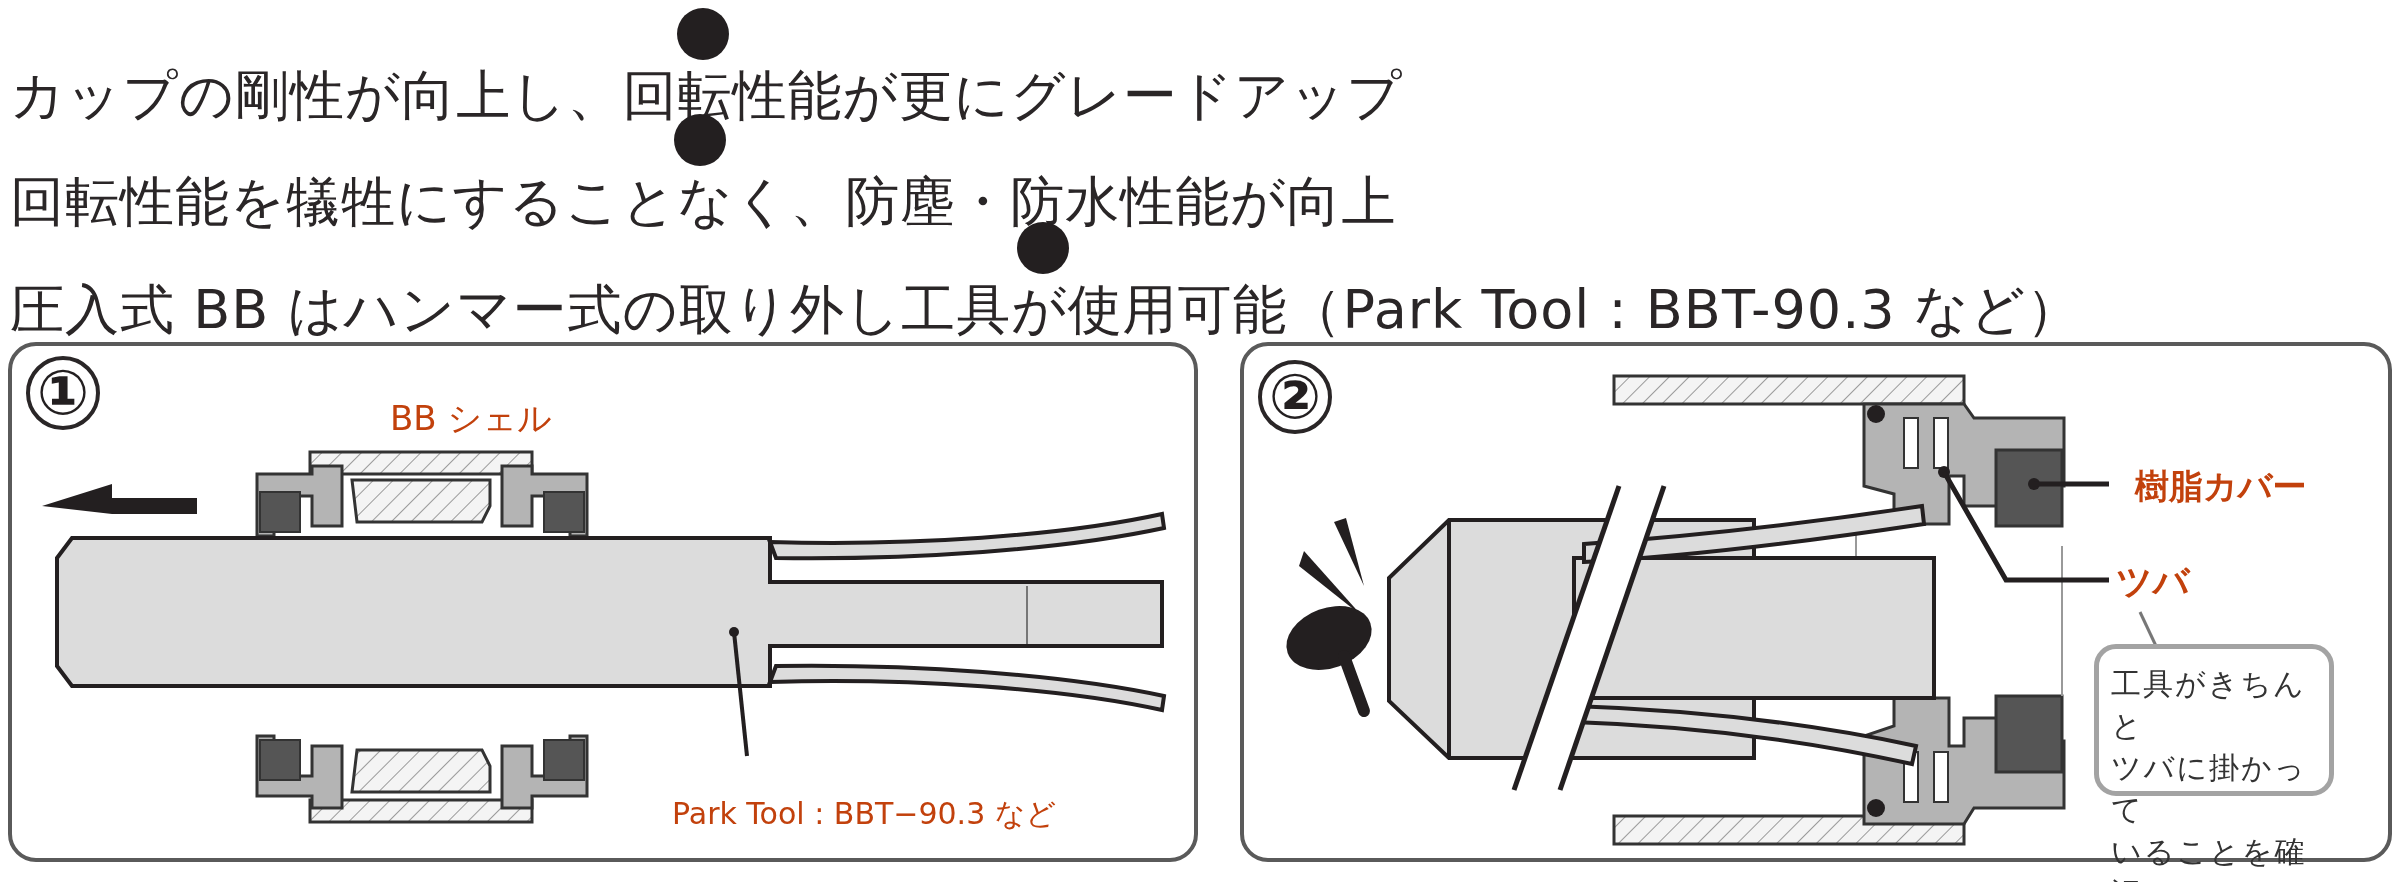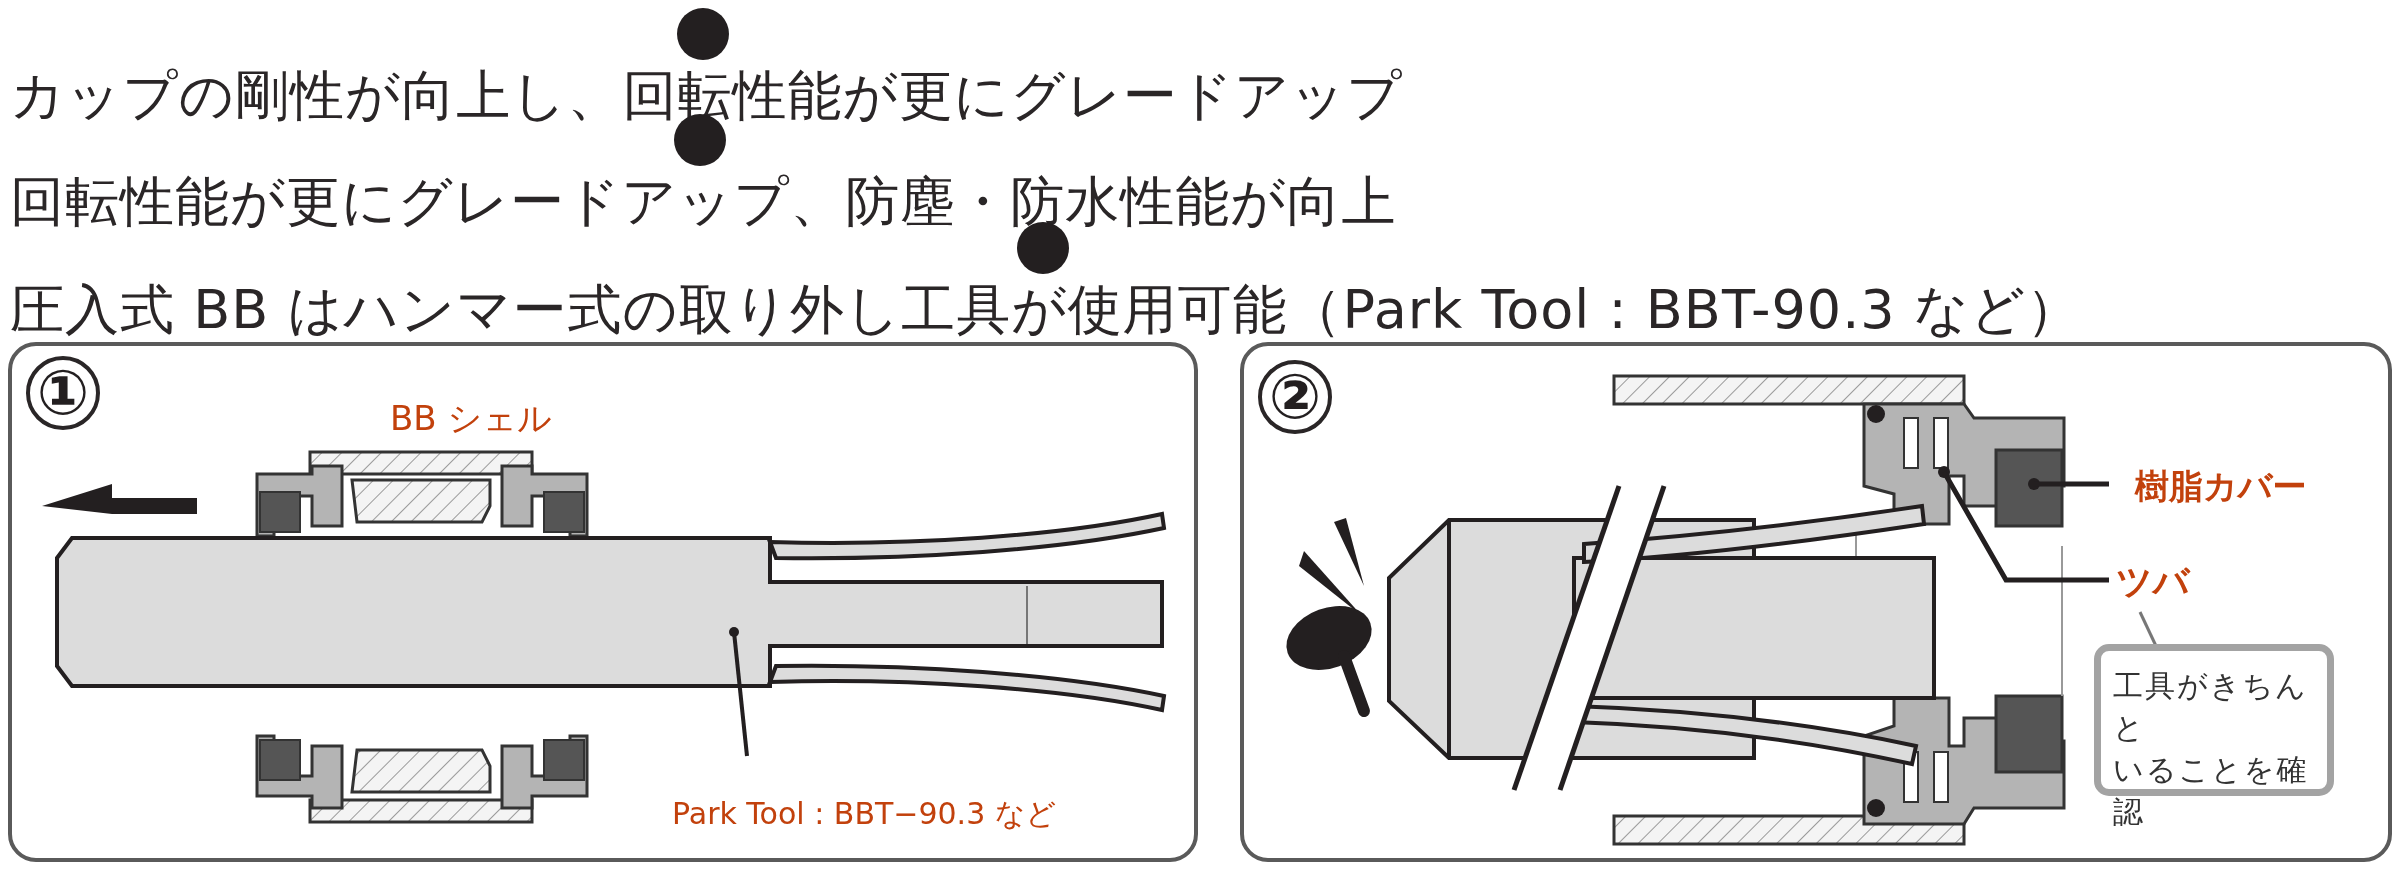--- a/index.html
+++ b/index.html
@@ -13,35 +13,35 @@
   .b1 { top: 8px; } .b2 { top: 114px; } .b3 { top: 222px; }
   .panel { position: absolute; border: 4px solid #5a5a5a; border-radius: 28px; background: #fff;
            box-sizing: border-box; }
   .p1 { left: 8px; top: 342px; width: 1190px; height: 520px; }
   .p2 { left: 1240px; top: 342px; width: 1152px; height: 520px; }
   .panel svg { position: absolute; left: 0; top: 0; }
   .num { position: absolute; width: 74px; height: 74px; border: 4px solid #2a2627; border-radius: 50%;
          box-sizing: border-box; display: flex; align-items: center; justify-content: center;
          font-size: 62px; font-weight: bold; line-height: 1; color: #231f20; }
   .lbl { position: absolute; white-space: nowrap; color: #c2410c; }
-  .callout { position: absolute; border: 7px solid #a3a3a3; border-radius: 15px; background: #fff;
+  .callout { position: absolute; border: 5px solid #a3a3a3; border-radius: 22px; background: #fff;
              box-sizing: border-box; padding: 14px 12px; font-size: 30px; line-height: 42px;
              color: #333; letter-spacing: 2px; }
 </style>
 </head>
 <body>
 
 <div class="bullets">
   <div class="bullet b1">
     <span class="dot"></span>
     <span>カップの剛性が向上し、回転性能が更にグレードアップ</span>
   </div>
   <div class="bullet b2">
     <span class="dot"></span>
-    <span>回転性能が更にグレードアップ、防塵・防水性能が向上</span>
+    <span>回転性能を犠牲にすることなく、防塵・防水性能が向上</span>
   </div>
   <div class="bullet b3">
     <span class="dot"></span>
     <span>圧入式 BB はハンマー式の取り外し工具が使用可能（Park Tool : BBT-90.3 など）</span>
   </div>
 </div>
 
 <div class="panel p1">
   <svg width="1190" height="520" viewBox="0 0 1190 520">
     <defs>
@@ -147,15 +147,16 @@
       <polyline points="700,126 762,234 865,234" fill="none" stroke="#231f20" stroke-width="5"></polyline>
     </g>
 
     <polyline points="896,266 912,300" fill="none" stroke="#777" stroke-width="3"></polyline>
   </svg>
   <div class="num" style="left:14px;top:14px;">②</div>
   <div class="lbl" style="left:872px;top:118px;font-size:34px;font-weight:bold;margin-left:19px;">樹脂カバー</div>
   <div class="lbl" style="left:872px;top:212px;font-size:36px;font-weight:bold;">ツバ</div>
   <div class="callout" style="left:850px;top:298px;width:240px;height:152px;">
     <div>工具がきちんと</div>
+    <div>ツバに掛かって</div>
     <div>いることを確認</div>
   </div>
 </div>
 
 </body></html>

